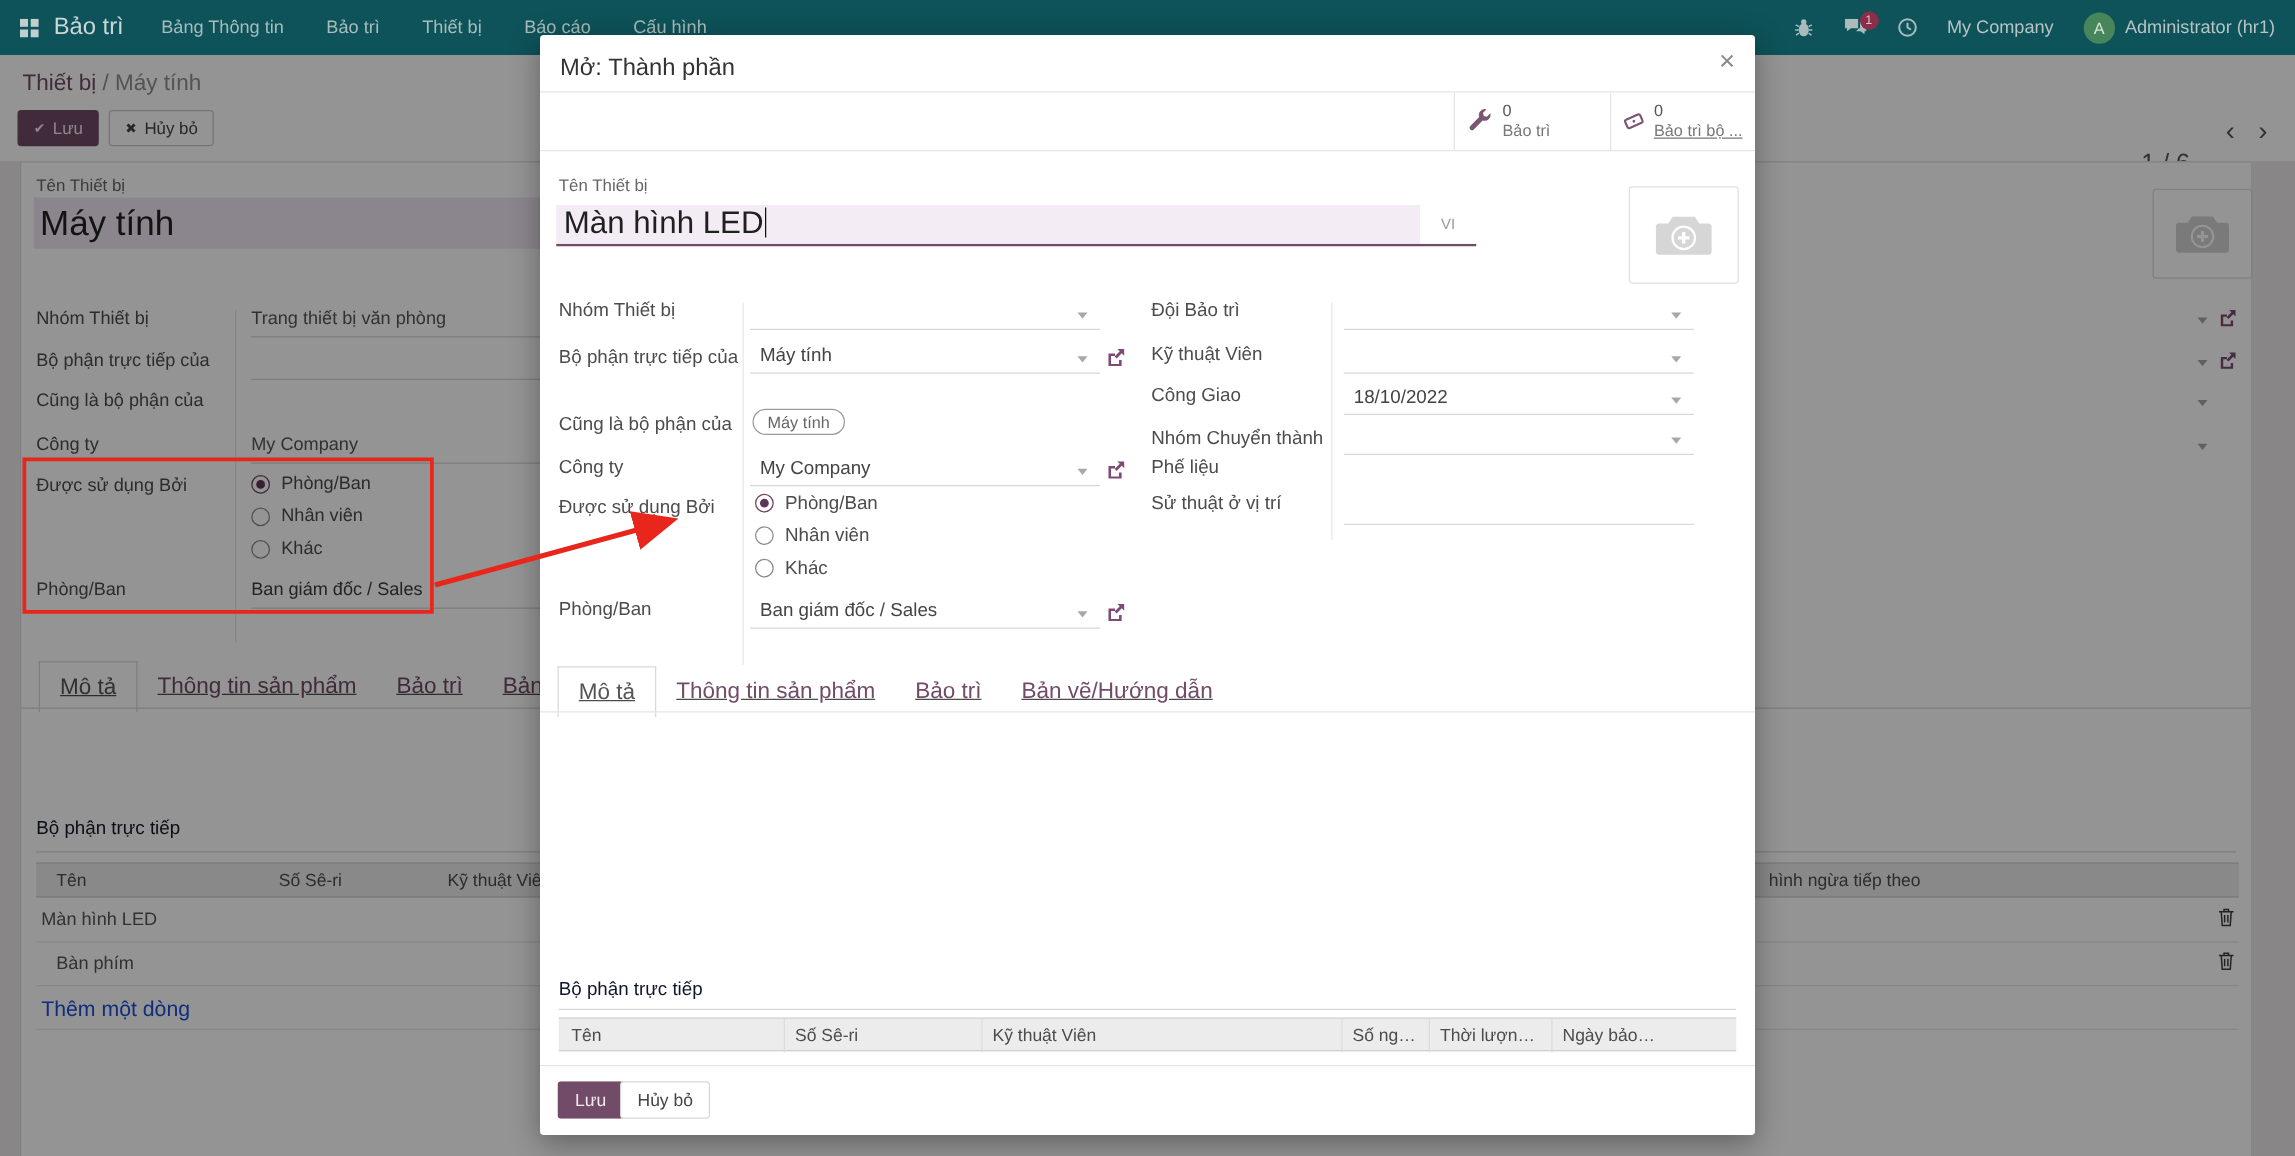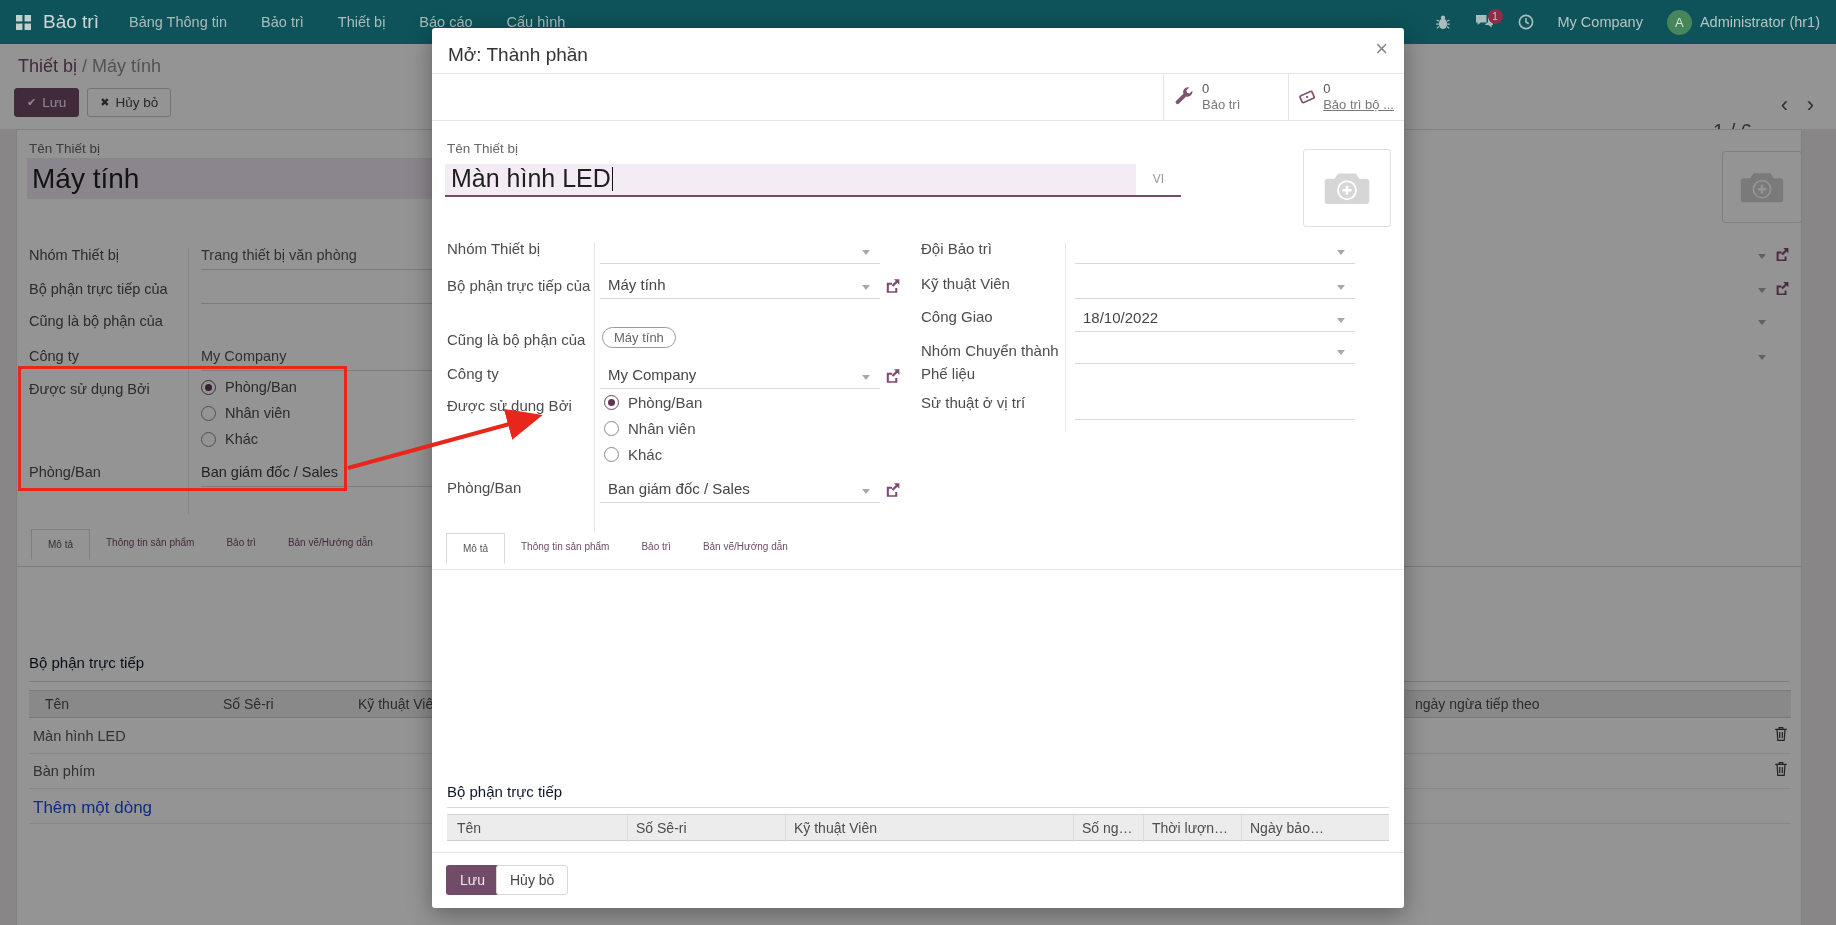--- a/index.html
+++ b/index.html
@@ -55,21 +55,21 @@
     width:15px; height:15px; border:1px solid #8a8a8a; border-radius:50%;
     background:#fff; display:inline-block; position:relative; flex:0 0 auto;
   }
   .radio.sel { border-color:#6b4662; }
   .radio.sel::after { content:''; position:absolute; inset:3px; border-radius:50%; background:#5d3655; }
   .radiorow { position:absolute; display:flex; align-items:center; gap:9px; font-size:14.5px; color:#4c4c4c; }
   .tag {
     display:inline-block; border:1px solid #9a9a9a; border-radius:12px;
     padding:2px 11px; font-size:13px; color:#666; background:#fff;
   }
-  .tabs { position:absolute; display:flex; align-items:flex-start; font-size:10px; }
+  .tabs { position:absolute; display:flex; align-items:center; font-size:18px;text-decoration:underline; }
   .tab { padding:9px 16px; color:#714B67; cursor:pointer; white-space:nowrap; }
   .tab.active {
     color:#555; background:#fff; border:1px solid #d9d9d9; border-bottom:1px solid #fff;
     position:relative; top:1px;
   }
   .theadrow { position:absolute; background:#ececec; border-top:1px solid #d4d4d4; border-bottom:1px solid #cfcfcf; }
   .thcell { position:absolute; top:5px; font-size:14px; color:#4c4c4c; white-space:nowrap; overflow:hidden; text-overflow:ellipsis; }
   .sectitle { font-size:15px; color:#0f172a; }
   .rowline { position:absolute; border-bottom:1px solid #e8e8e8; }
   
@@ -242,34 +242,34 @@
     </div>
     <div class="uline" style="left:0; top:436px; width:1784px;"></div>
 
     <div class="abs sectitle" style="left:12px; top:524px;">Bộ phận trực tiếp</div>
     <div class="uline" style="left:12px; top:551px; width:1760px;"></div>
     <div class="theadrow" style="left:12px; top:660px; width:0;"></div>
     <div class="theadrow" style="left:12px; top:560px; width:1762px; height:28px;">
       <span class="thcell" style="left:16px;">Tên</span>
       <span class="thcell" style="left:194px;">Số Sê-ri</span>
       <span class="thcell" style="left:329px;">Kỹ thuật Viên</span>
-      <span class="thcell" style="left:1386px;">ngày ngừa tiếp theo</span>
+      <span class="thcell" style="left:1386px;">hình ngừa tiếp theo</span>
     </div>
 
     <div>
       <div class="abs fvalue" style="left:16px; top:598px;">Màn hình LED</div>
       <span class="trash" style="left:1757px; top:596px;">
         <svg width="14" height="16" viewBox="0 0 14 16">
             <path d="M1.2 3.4h11.6M5.2 3.4V1.6h3.6v1.8M3 3.4l.8 11h6.4l.8-11M5.7 6v6M8.3 6v6" stroke="#3c3c3c" stroke-width="1.2" fill="none"></path>
           </svg>
       </span>
       <div class="rowline" style="left:12px; top:623px; width:1762px;"></div>
     </div>
     <div>
-      <div class="abs fvalue" style="left:16px; top:633px;">Bàn phím</div>
+      <div class="abs fvalue" style="left:28px; top:633px;">Bàn phím</div>
       <span class="trash" style="left:1757px; top:631px;">
         <svg width="14" height="16" viewBox="0 0 14 16">
             <path d="M1.2 3.4h11.6M5.2 3.4V1.6h3.6v1.8M3 3.4l.8 11h6.4l.8-11M5.7 6v6M8.3 6v6" stroke="#3c3c3c" stroke-width="1.2" fill="none"></path>
           </svg>
       </span>
       <div class="rowline" style="left:12px; top:658px; width:1762px;"></div>
     </div>
     <div class="abs" style="left:16px; top:668px; font-size:17px; color:#1d4ed8; cursor:pointer;">Thêm một dòng</div>
     <div class="rowline" style="left:12px; top:693px; width:1762px;"></div>
   </div>

